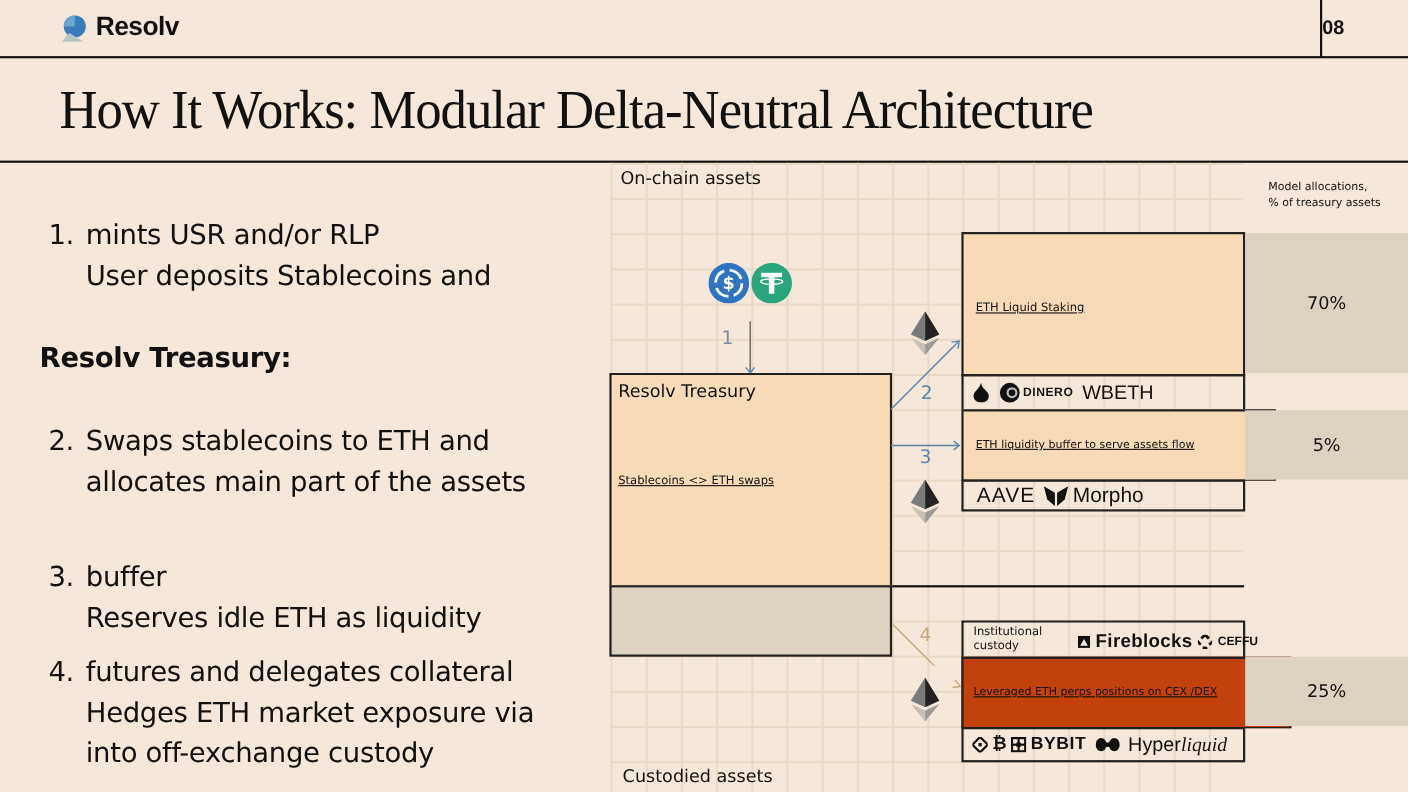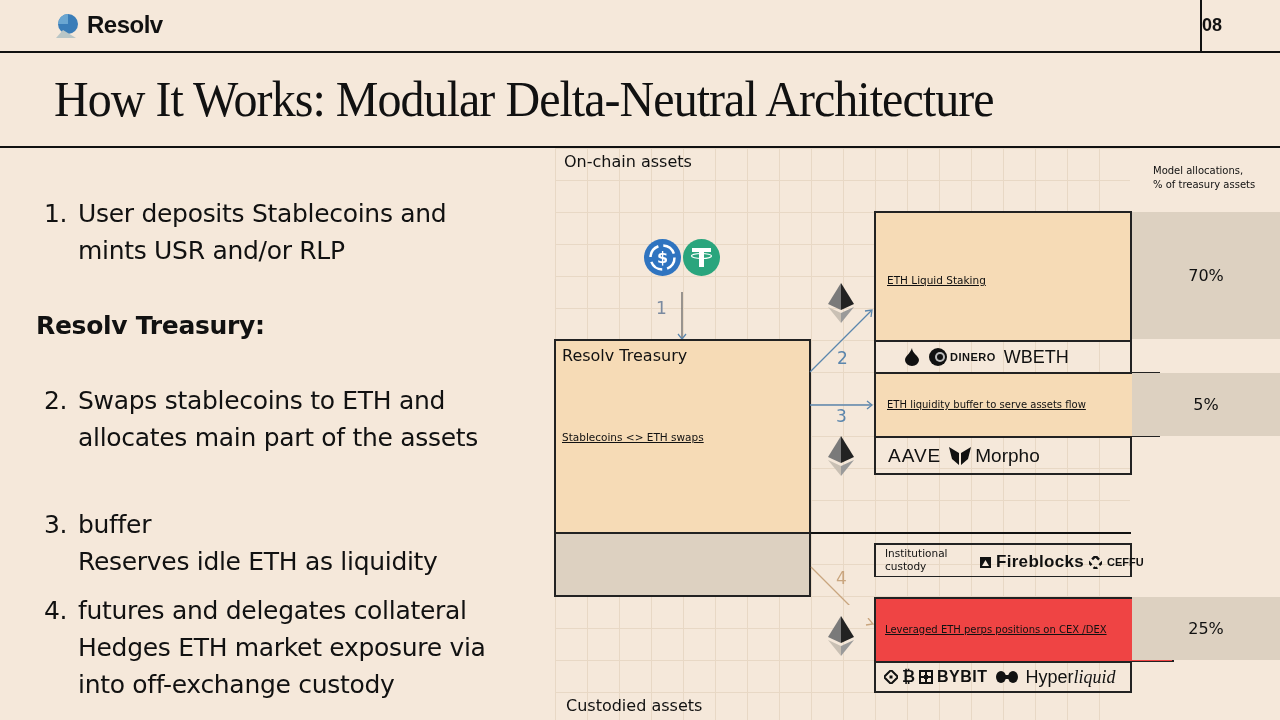--- a/index.html
+++ b/index.html
@@ -42,22 +42,22 @@
 <div class="abs" id="brand">Resolv</div>
 <div class="abs" id="hdr-vline"></div>
 <div class="abs" id="page-num">08</div>
 <div class="abs" id="hdr-line"></div>
 
 <div class="abs" id="title">How It Works: Modular Delta-Neutral Architecture</div>
 <div class="abs" id="title-line"></div>
 
 <div class="li" style="top:195px">
   <span class="n">1.</span>
+  <span class="t">mints USR and/or RLP</span>
   <span class="t">User deposits Stablecoins and</span>
-  <span class="t">mints USR and/or RLP</span>
 </div>
 <div class="abs" id="subhead">Resolv Treasury:</div>
 <div class="li" style="top:382px">
   <span class="n">2.</span>
   <span class="t">Swaps stablecoins to ETH and</span>
   <span class="t">allocates main part of the assets</span>
 </div>
 <div class="li" style="top:506px">
   <span class="n">3.</span>
   <span class="t">buffer</span>
@@ -137,61 +137,61 @@
 <svg class="abs" style="left:828px;top:616px" width="26" height="40" viewBox="0 0 26 40">
     <polygon points="13,0 0,21 13,27" fill="#7a7a7a"></polygon>
     <polygon points="13,0 26,21 13,27" fill="#222"></polygon>
     <polygon points="0,24 13,40 13,30" fill="#c9c0b4"></polygon>
     <polygon points="26,24 13,40 13,30" fill="#9a9a9a"></polygon>
   </svg>
 
 <div class="box" style="left:874px;top:211px;width:258px;height:131px;background:#f6dbb6;border-bottom-width:1px">
   <div class="small" style="position:absolute;left:11px;top:61px">ETH Liquid Staking</div>
 </div>
-<div class="box logos" style="left:874px;top:340px;width:258px;height:33px;padding-left:28px;border-bottom-width:1px">
+<div class="box logos" style="left:874px;top:340px;width:258px;height:33px;padding-left:8px;border-bottom-width:1px">
   <svg width="16" height="18" viewBox="0 0 16 18">
       <path d="M8 0 C8 5 15 8 15 12 A7 6 0 0 1 1 12 C1 8 6 6 8 0Z" fill="#111"></path>
     </svg>
   <svg width="20" height="20" viewBox="0 0 20 20">
       <circle cx="10" cy="10" r="9" fill="#111"></circle>
       <circle cx="12" cy="10" r="5" fill="#bbb"></circle>
       <circle cx="12" cy="10" r="3" fill="#111"></circle>
     </svg>
   <span style="font-size:11px;font-weight:bold;letter-spacing:0.5px;margin-left:-6px">DINERO</span>
   <span style="font-size:18px">WBETH</span>
 </div>
 <div class="alloc" style="top:212px;height:127px">70%</div>
 
 <div class="box" style="left:874px;top:372px;width:286px;height:65px;background:#f6dbb6;border-bottom-width:1px">
   <div class="small" style="position:absolute;left:11px;top:25px;font-size:10px">ETH liquidity buffer to serve assets flow</div>
 </div>
-<div class="box logos" style="left:874px;top:436px;width:258px;height:39px;padding-left:12px">
+<div class="box logos" style="left:874px;top:436px;width:258px;height:29px;padding-left:12px">
   <span style="font-size:19px;letter-spacing:1px">AAVE</span>
   <svg width="22" height="18" viewBox="0 0 22 18">
       <path d="M0 0 L10 6 L10 18 L3 12Z M22 0 L12 6 L12 18 L19 12Z" fill="#111"></path>
     </svg>
   <span style="font-size:19px;margin-left:-4px">Morpho</span>
 </div>
 <div class="alloc" style="top:373px;height:63px">5%</div>
 
-<div class="box" style="left:874px;top:543px;width:258px;height:34px;border-bottom-width:1px">
+<div class="box" style="left:874px;top:564px;width:258px;height:34px;border-bottom-width:1px">
   <div style="position:absolute;left:9px;top:2px;font-size:10.5px;line-height:13px;width:70px">Institutional custody</div>
   <div class="logos" style="position:absolute;left:104px;top:7px;gap:5px">
     <svg width="11" height="11" viewBox="0 0 11 11">
         <rect width="11" height="11" fill="#111"></rect>
         <polygon points="2,9 5.5,3 9,9" fill="#f5e8da"></polygon>
       </svg>
     <span style="font-size:17px;font-weight:bold;letter-spacing:0.3px">Fireblocks</span>
     <svg width="13" height="13" viewBox="0 0 13 13">
         <polygon points="6.5,0 13,6.5 6.5,13 0,6.5" fill="none" stroke="#111" stroke-width="2.5" stroke-dasharray="5 3"></polygon>
       </svg>
     <span style="font-size:11px;font-weight:bold">CEFFU</span>
   </div>
 </div>
-<div class="box" style="left:874px;top:597px;width:300px;height:65px;background:#ef4444;border-bottom-width:1px">
+<div class="box" style="left:874px;top:597px;width:300px;height:65px;background:#c2410c;border-bottom-width:1px">
   <div class="small" style="position:absolute;left:9px;top:25px;font-size:10px">Leveraged ETH perps positions on CEX /DEX</div>
 </div>
 <div class="box logos" style="left:874px;top:661px;width:258px;height:32px;padding-left:8px;gap:4px">
   <svg width="14" height="14" viewBox="0 0 14 14">
       <polygon points="7,0 14,7 7,14 0,7" fill="none" stroke="#111" stroke-width="2"></polygon>
       <rect x="5.5" y="5.5" width="3" height="3" fill="#111"></rect>
     </svg>
   <span style="font-size:16px;font-weight:bold">₿</span>
   <svg width="14" height="14" viewBox="0 0 14 14">
       <rect width="14" height="14" fill="#111"></rect>

